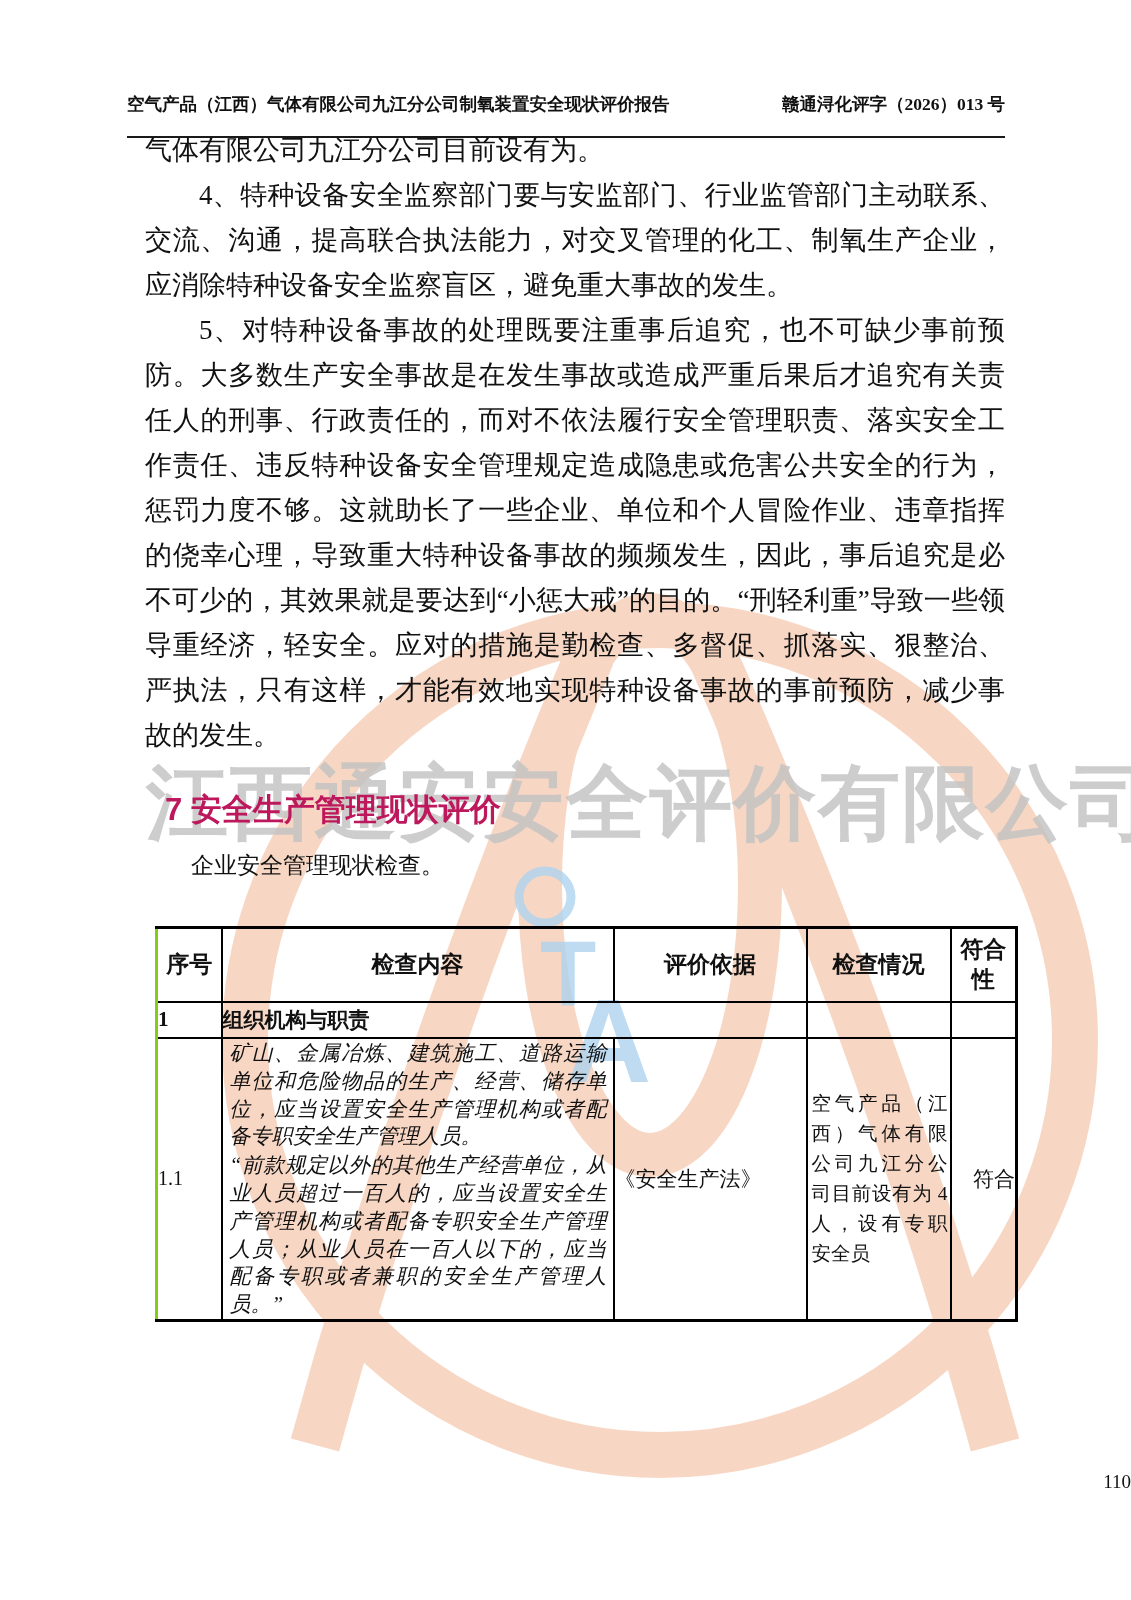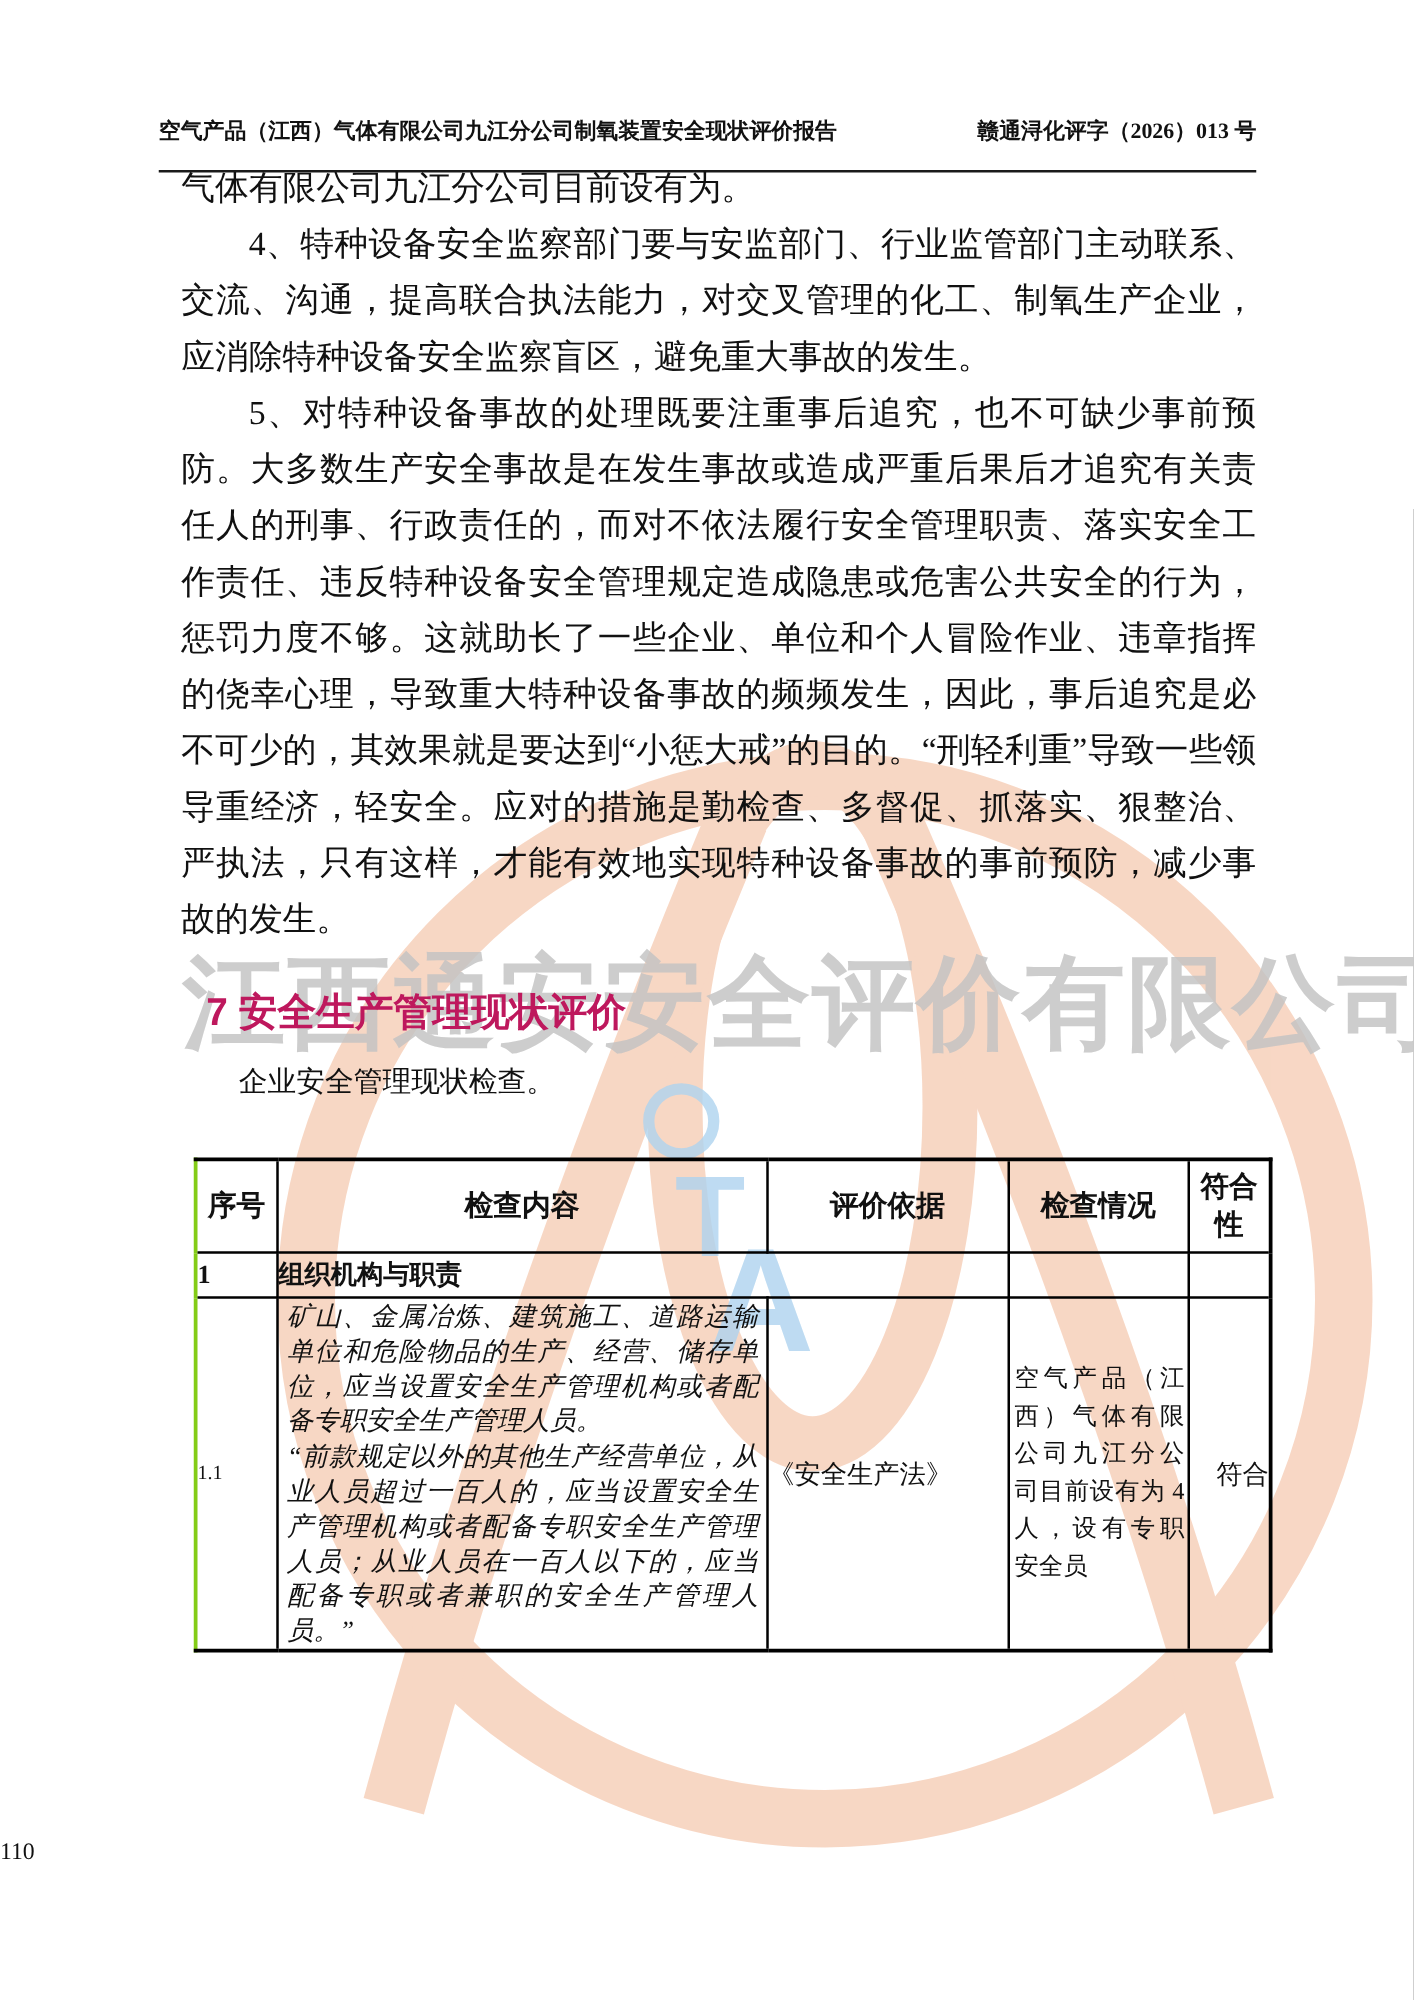--- a/index.html
+++ b/index.html
@@ -66,36 +66,36 @@
     font-weight:bold;font-size:23px;text-align:center;line-height:1.3;
   }
   td.h-row{height:72px;vertical-align:middle;}
   td.r1{height:34px;vertical-align:middle;}
   .r1-no,.r1-label{
     font-family:"Liberation Sans","DejaVu Sans",sans-serif;
     font-weight:bold;font-size:21px;line-height:1.1;
   }
   .pad-l{padding-left:5px;}
   td.r11{height:249px;}
-  .cell-no{font-size:16px;vertical-align:middle;padding-left:4px;}
+  .cell-no{font-size:20px;vertical-align:middle;padding-left:4px;}
   .cell-content{vertical-align:top;font-style:italic;}
   .cell-content .para{
     font-size:21px;line-height:27.8px;text-align:justify;
     margin:0;padding:1px 6px 0 7px;
   }
   .cell-basis{vertical-align:middle;font-size:21px;padding-left:7px;}
   .cell-situation{vertical-align:middle;}
   .cell-situation .para{
     font-size:19.5px;line-height:30px;text-align:justify;
     margin:0;padding:0 2px 0 4px;
   }
   .cell-conf{vertical-align:middle;text-align:right;font-size:21px;}
   .pg-footer{
     position:absolute;left:0;top:1471px;width:1131px;
-    text-align:left;font-size:19px;
+    text-align:right;font-size:19px;
   }
 </style>
 </head>
 <body>
 
 <div class="page">
 
   <div class="wm-layer">
     <svg class="wm-emblem" width="1131" height="1600" viewBox="0 0 1131 1600">
       <g fill="none" stroke="#f2b795" opacity="0.55">

